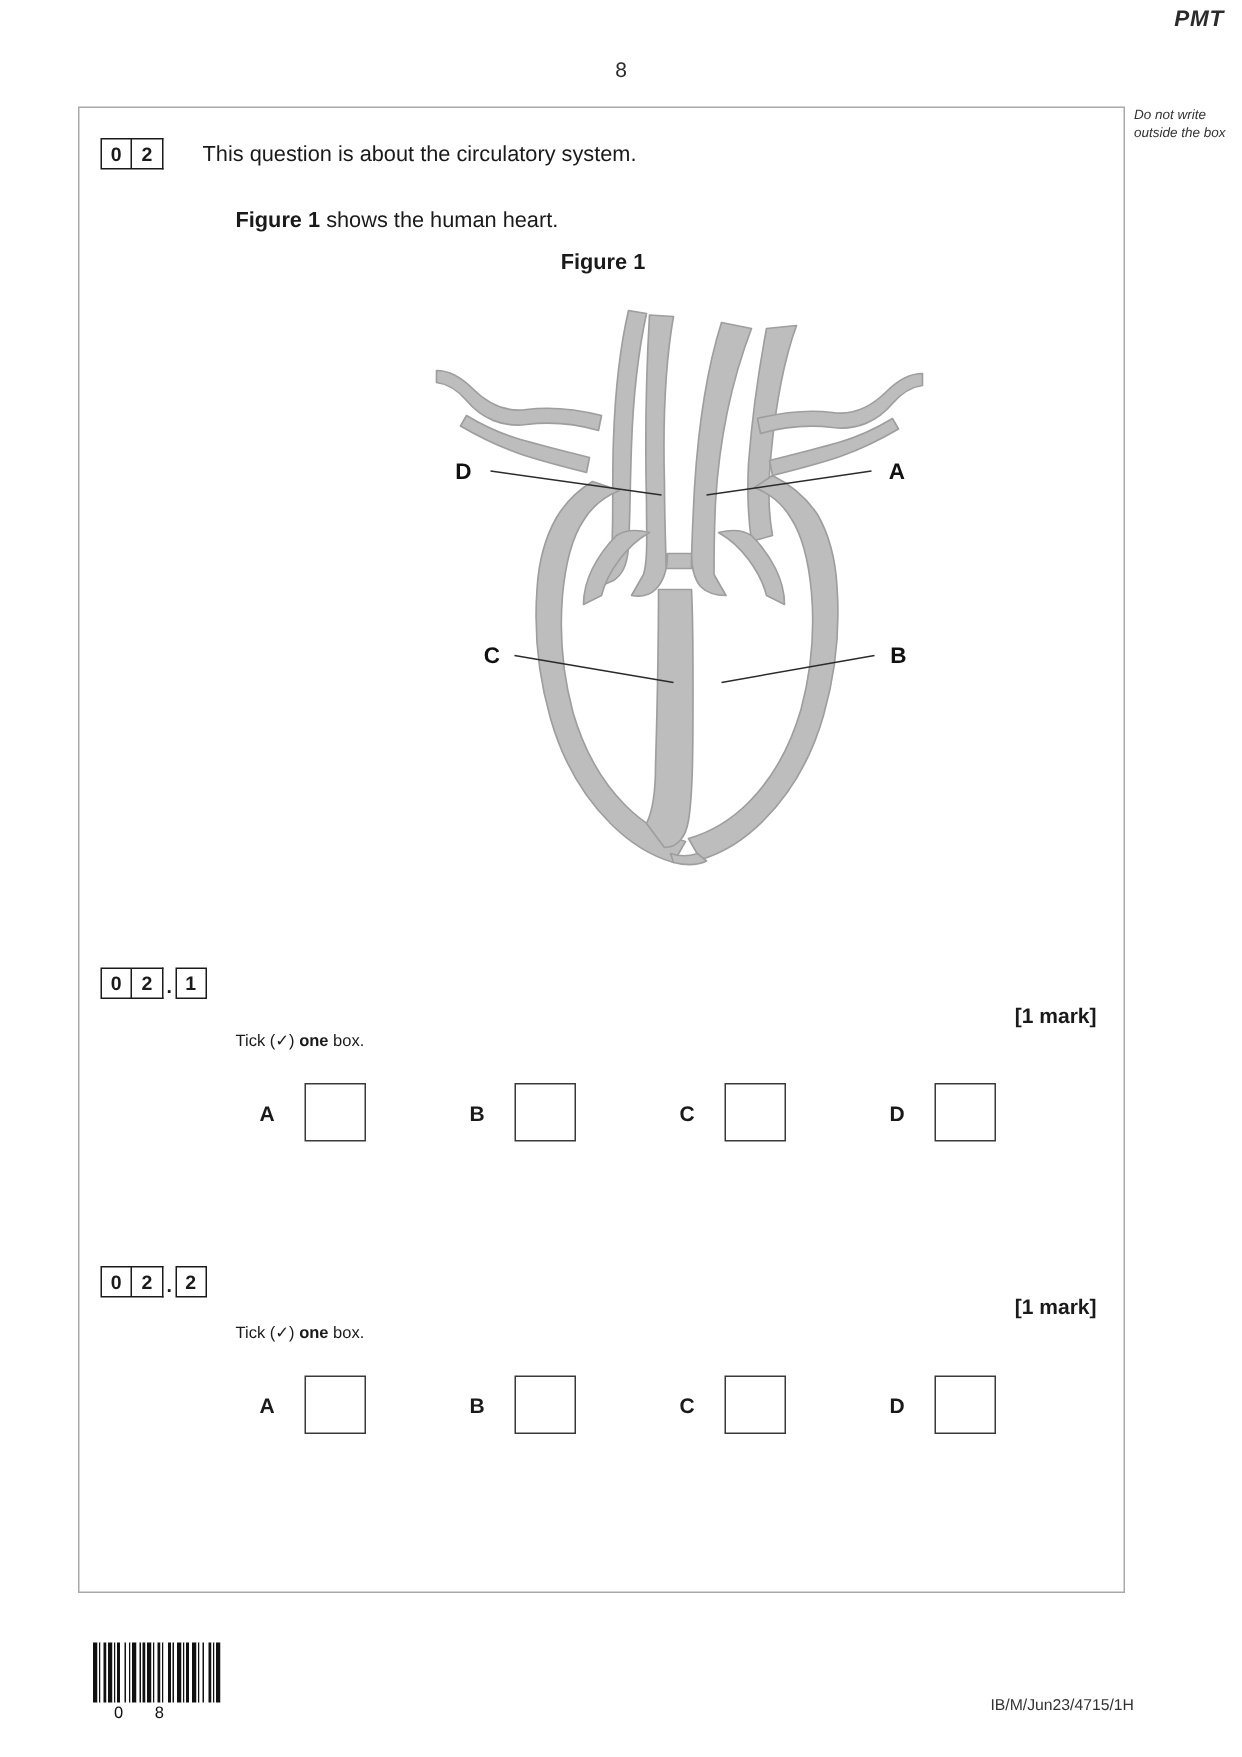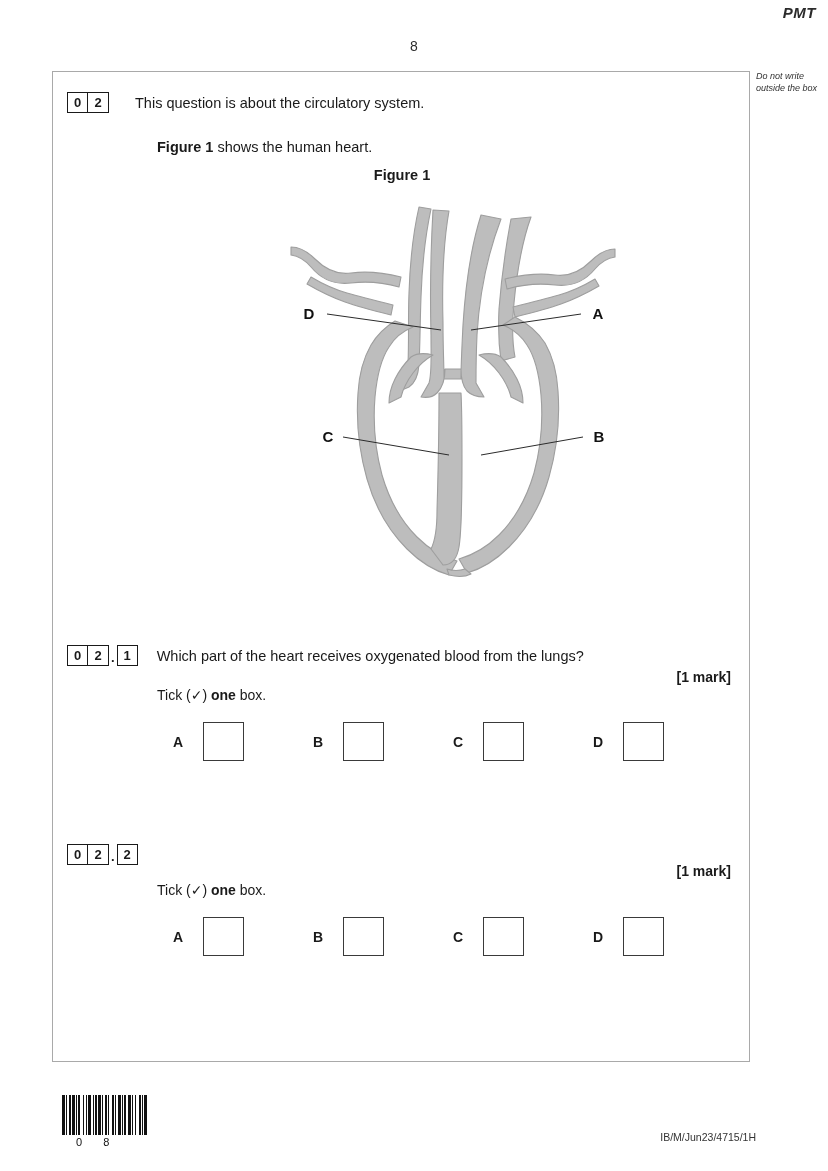--- a/index.html
+++ b/index.html
@@ -138,21 +138,21 @@
     position: absolute;
     left: 190px;
     top: 125px;
     width: 420px;
     height: 390px;
   }
 
   
   .tick-line {
     position: absolute;
-    font-size: 14px;
+    font-size: 11px;
   }
   .tick-line b { font-weight: bold; }
   .tick-021 { left: 104px; top: 615px; }
   .tick-022 { left: 104px; top: 810px; }
 
   .marks {
     position: absolute;
     font-weight: bold;
     font-size: 14px;
     right: 18px;
@@ -350,21 +350,20 @@
     </svg>
   </div>
 
   <div class="q-row q-021">
     <span class="qnum">
       <span class="cell">0</span>
       <span class="cell">2</span>
       <span class="dot">.</span>
       <span class="cell sub">1</span>
     </span>
-    <span class="q-text sub">Which part of the heart receives oxygenated blood from the lungs?</span>
   </div>
 
   <div class="marks marks-021">[1 mark]</div>
 
   <div class="tick-line tick-021"><span>Tick (</span><span>✓</span><span>) </span><b>one</b><span> box.</span></div>
 
   <div class="options-row options-021">
     <div class="option">
       <span class="option-label">A</span>
       <span class="option-box"></span>

